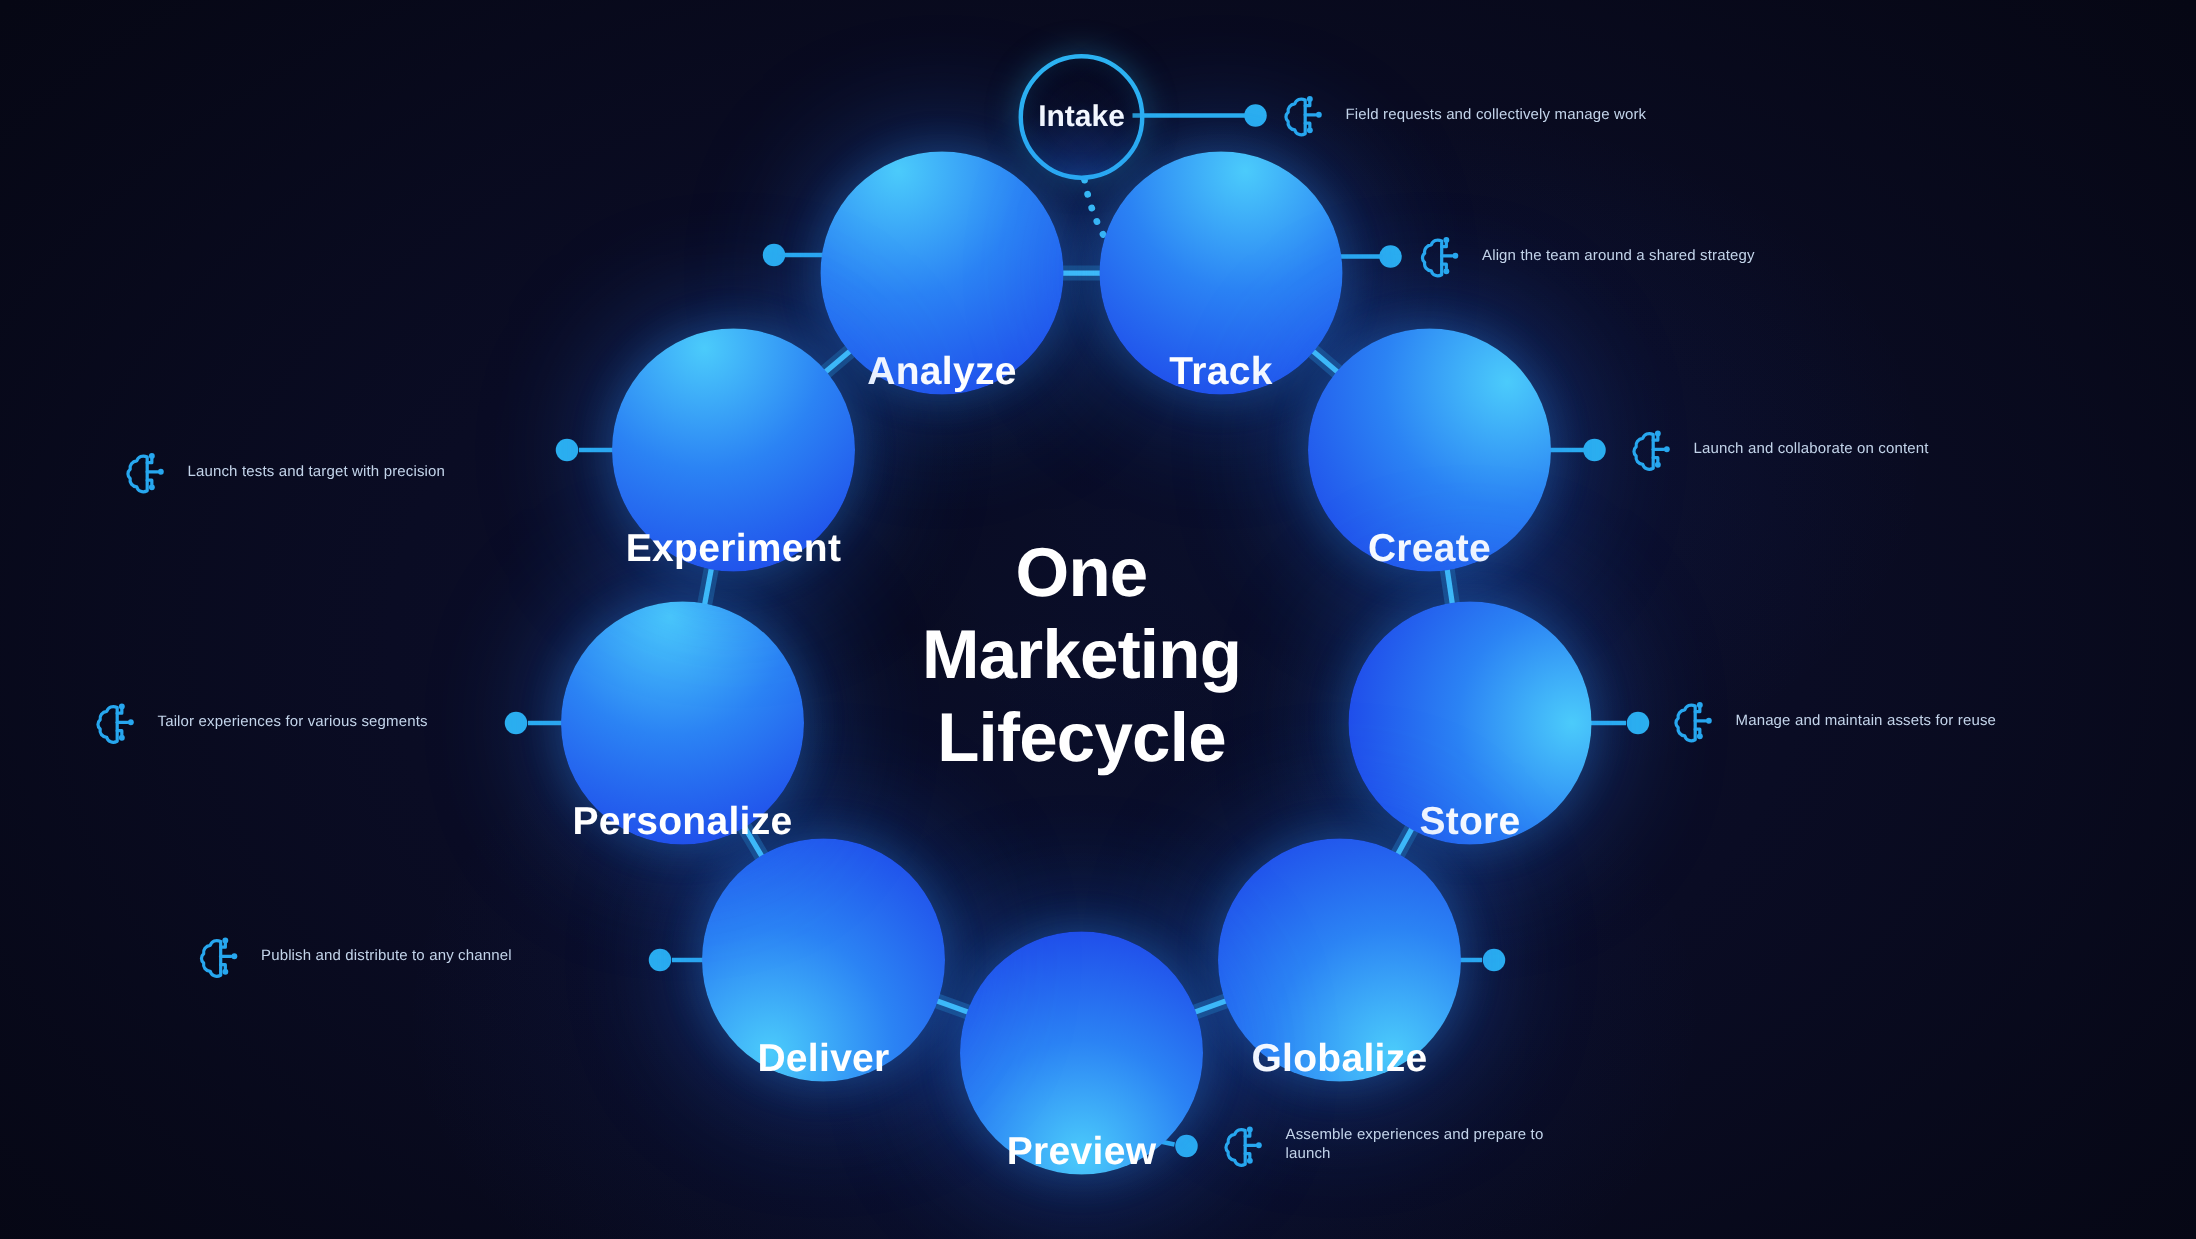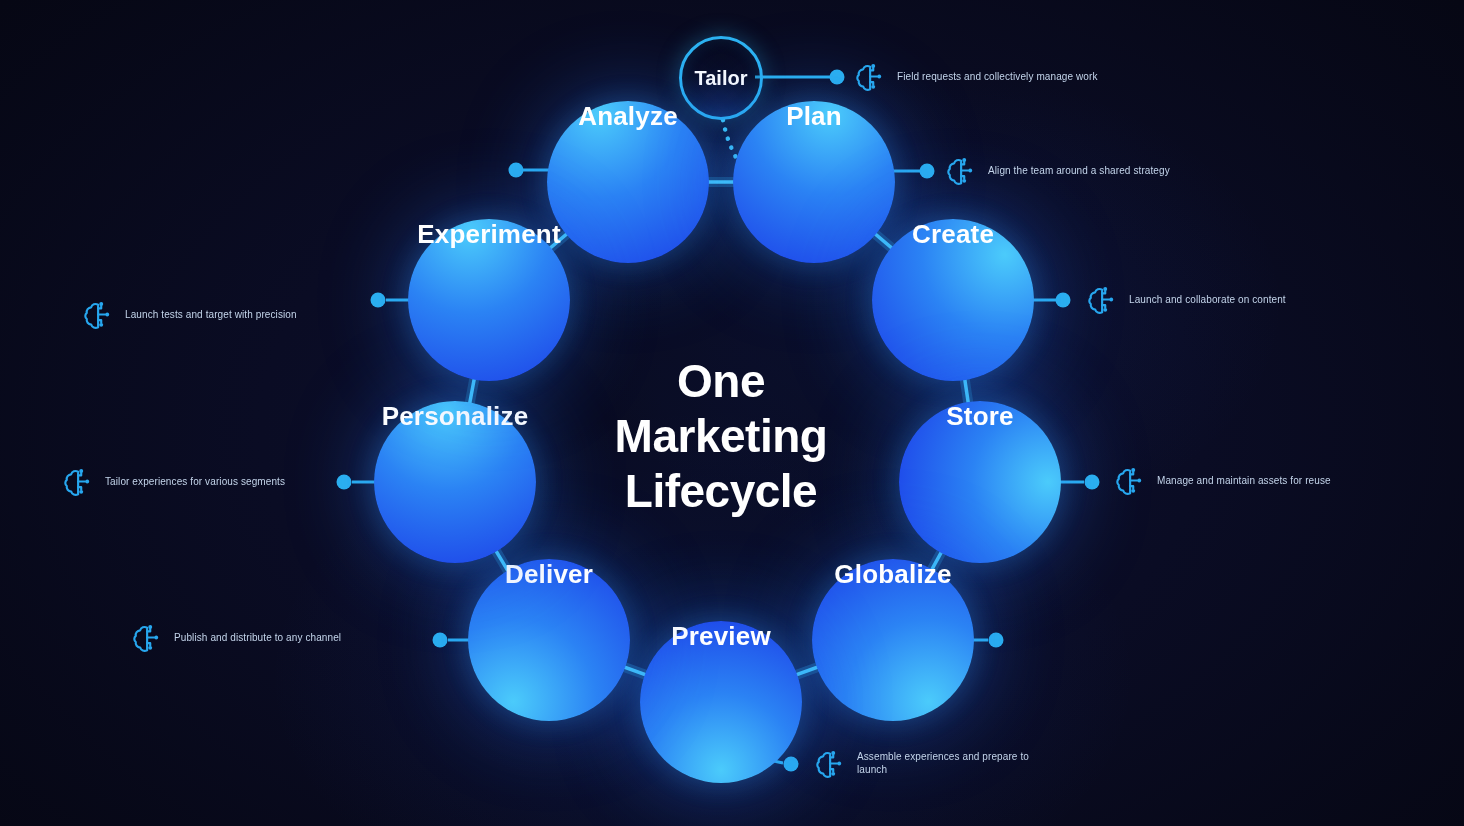--- a/index.html
+++ b/index.html
@@ -8,21 +8,21 @@
     font-family:"Liberation Sans",sans-serif;
     background:
       radial-gradient(ellipse 520px 340px at 63% 37%, rgba(30,80,210,0.10), rgba(0,0,0,0) 70%),
       radial-gradient(ellipse 620px 380px at 48% 82%, rgba(28,80,215,0.14), rgba(0,0,0,0) 70%),
       radial-gradient(ellipse 980px 640px at 50% 52%, #0d1130 0%, #0a0c24 48%, #060714 100%);
   }
   svg.wires{position:absolute;left:0;top:0;z-index:1;}
   
   .circle{
     position:absolute;width:162px;height:162px;border-radius:50%;
-    display:flex;align-items:flex-start;justify-content:center;z-index:2;
+    display:flex;align-items:flex-end;justify-content:center;z-index:2;
     background:radial-gradient(circle at var(--lx) var(--ly), #4bcbfb 0%, #2b83f4 45%, #1d40e8 100%);
     box-shadow:0 0 80px 8px rgba(35,110,250,.38), 0 0 26px 2px rgba(70,180,255,.22);
   }
   .circle .lbl{color:#fff;font-size:26px;font-weight:700;letter-spacing:.2px;}
   .c-analyze    {left:547px;top:101px;--lx:32%;--ly:8%;}
   .c-plan       {left:733px;top:101px;--lx:60%;--ly:8%;}
   .c-create     {left:872px;top:219px;--lx:82%;--ly:22%;}
   .c-store      {left:899px;top:401px;--lx:92%;--ly:50%;}
   .c-globalize  {left:812px;top:559px;--lx:72%;--ly:88%;}
   .c-preview    {left:640px;top:621px;--lx:50%;--ly:92%;}
@@ -115,28 +115,28 @@
       <circle cx="1092" cy="482" r="7.5"></circle>
       <circle cx="996" cy="640" r="7.5"></circle>
       <circle cx="791" cy="764" r="7.5"></circle>
       <circle cx="440" cy="640" r="7.5"></circle>
       <circle cx="344" cy="482" r="7.5"></circle>
       <circle cx="378" cy="300" r="7.5"></circle>
     </g>
   </svg>
 
   <div class="intake">
-    <span class="lbl">Tailor</span>
+    <span class="lbl">Intake</span>
   </div>
 
   <div class="circle c-analyze">
     <span class="lbl">Analyze</span>
   </div>
   <div class="circle c-plan">
-    <span class="lbl">Plan</span>
+    <span class="lbl">Track</span>
   </div>
   <div class="circle c-create">
     <span class="lbl">Create</span>
   </div>
   <div class="circle c-store">
     <span class="lbl">Store</span>
   </div>
   <div class="circle c-globalize">
     <span class="lbl">Globalize</span>
   </div>

